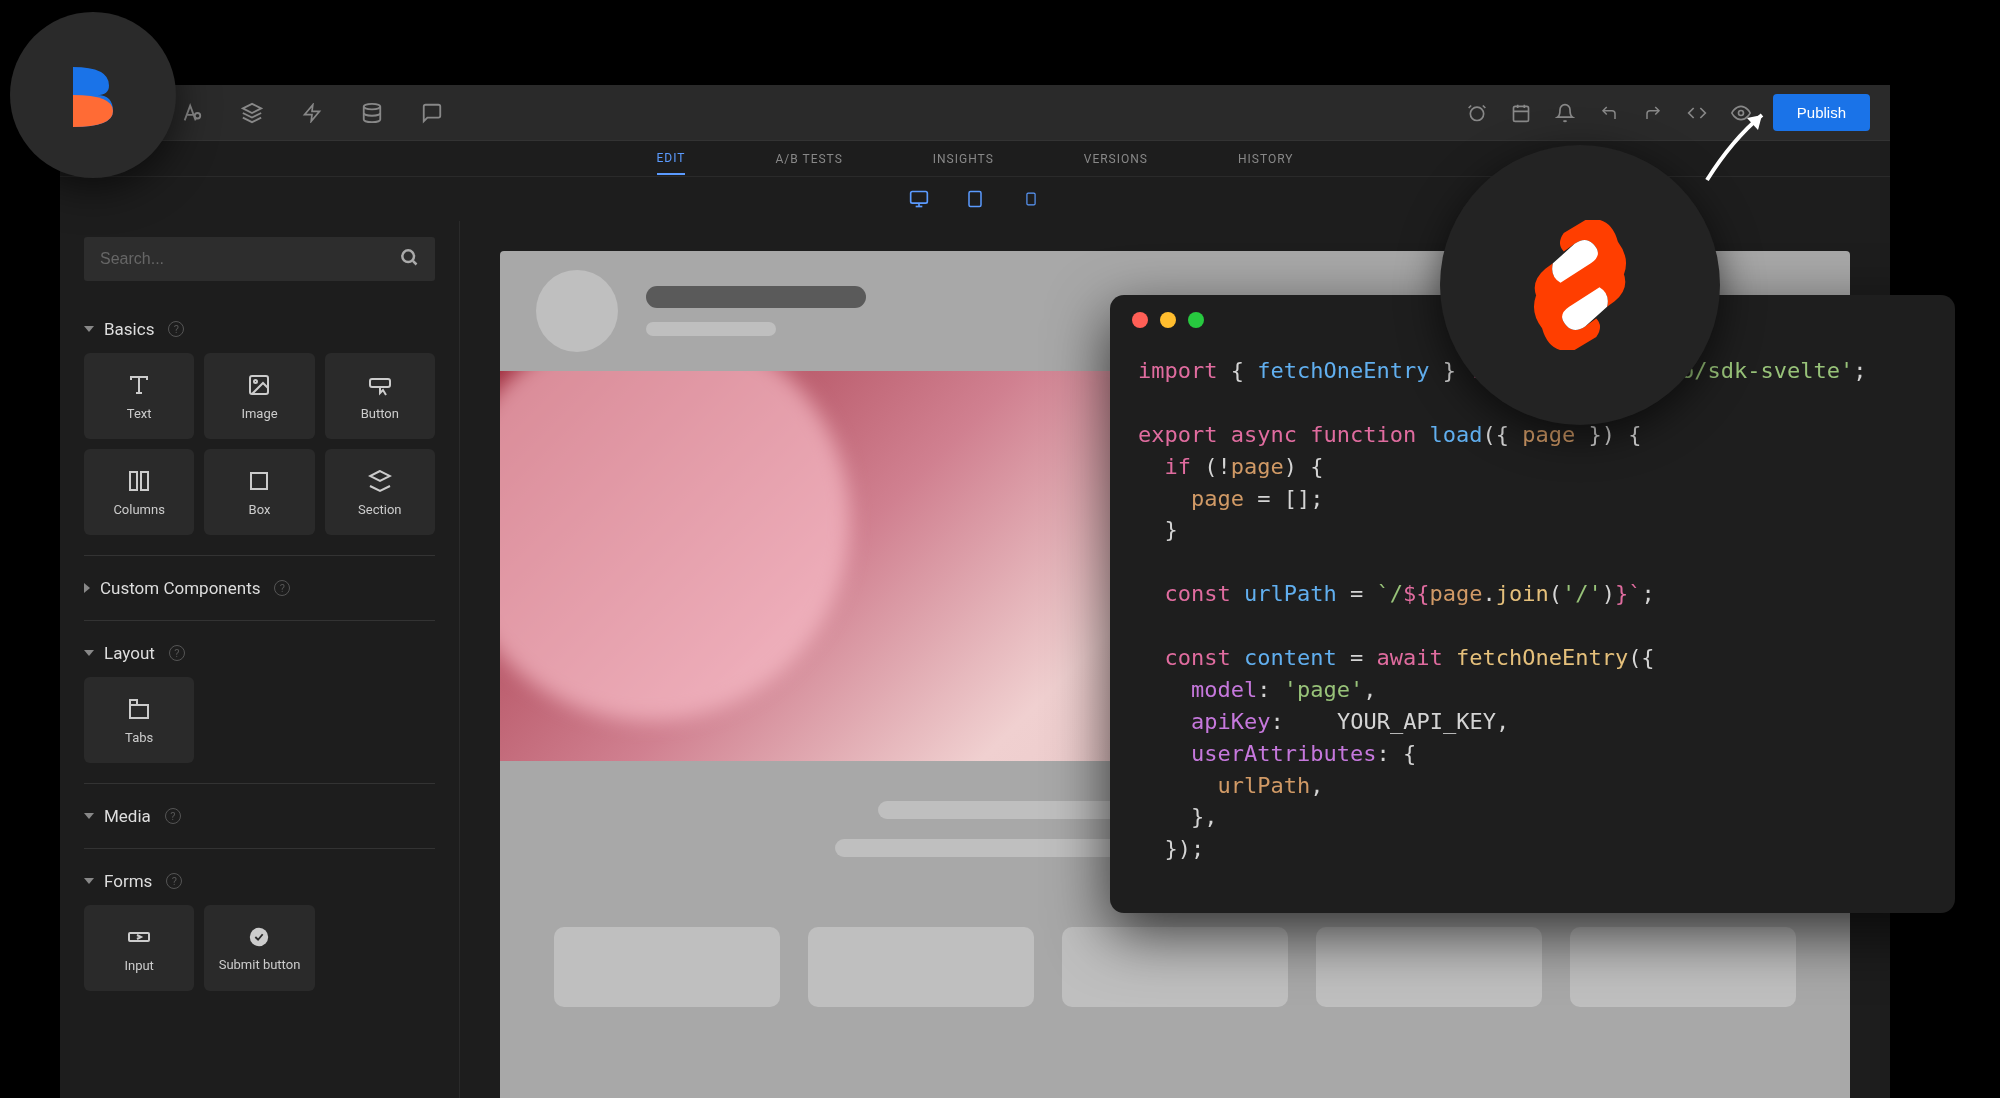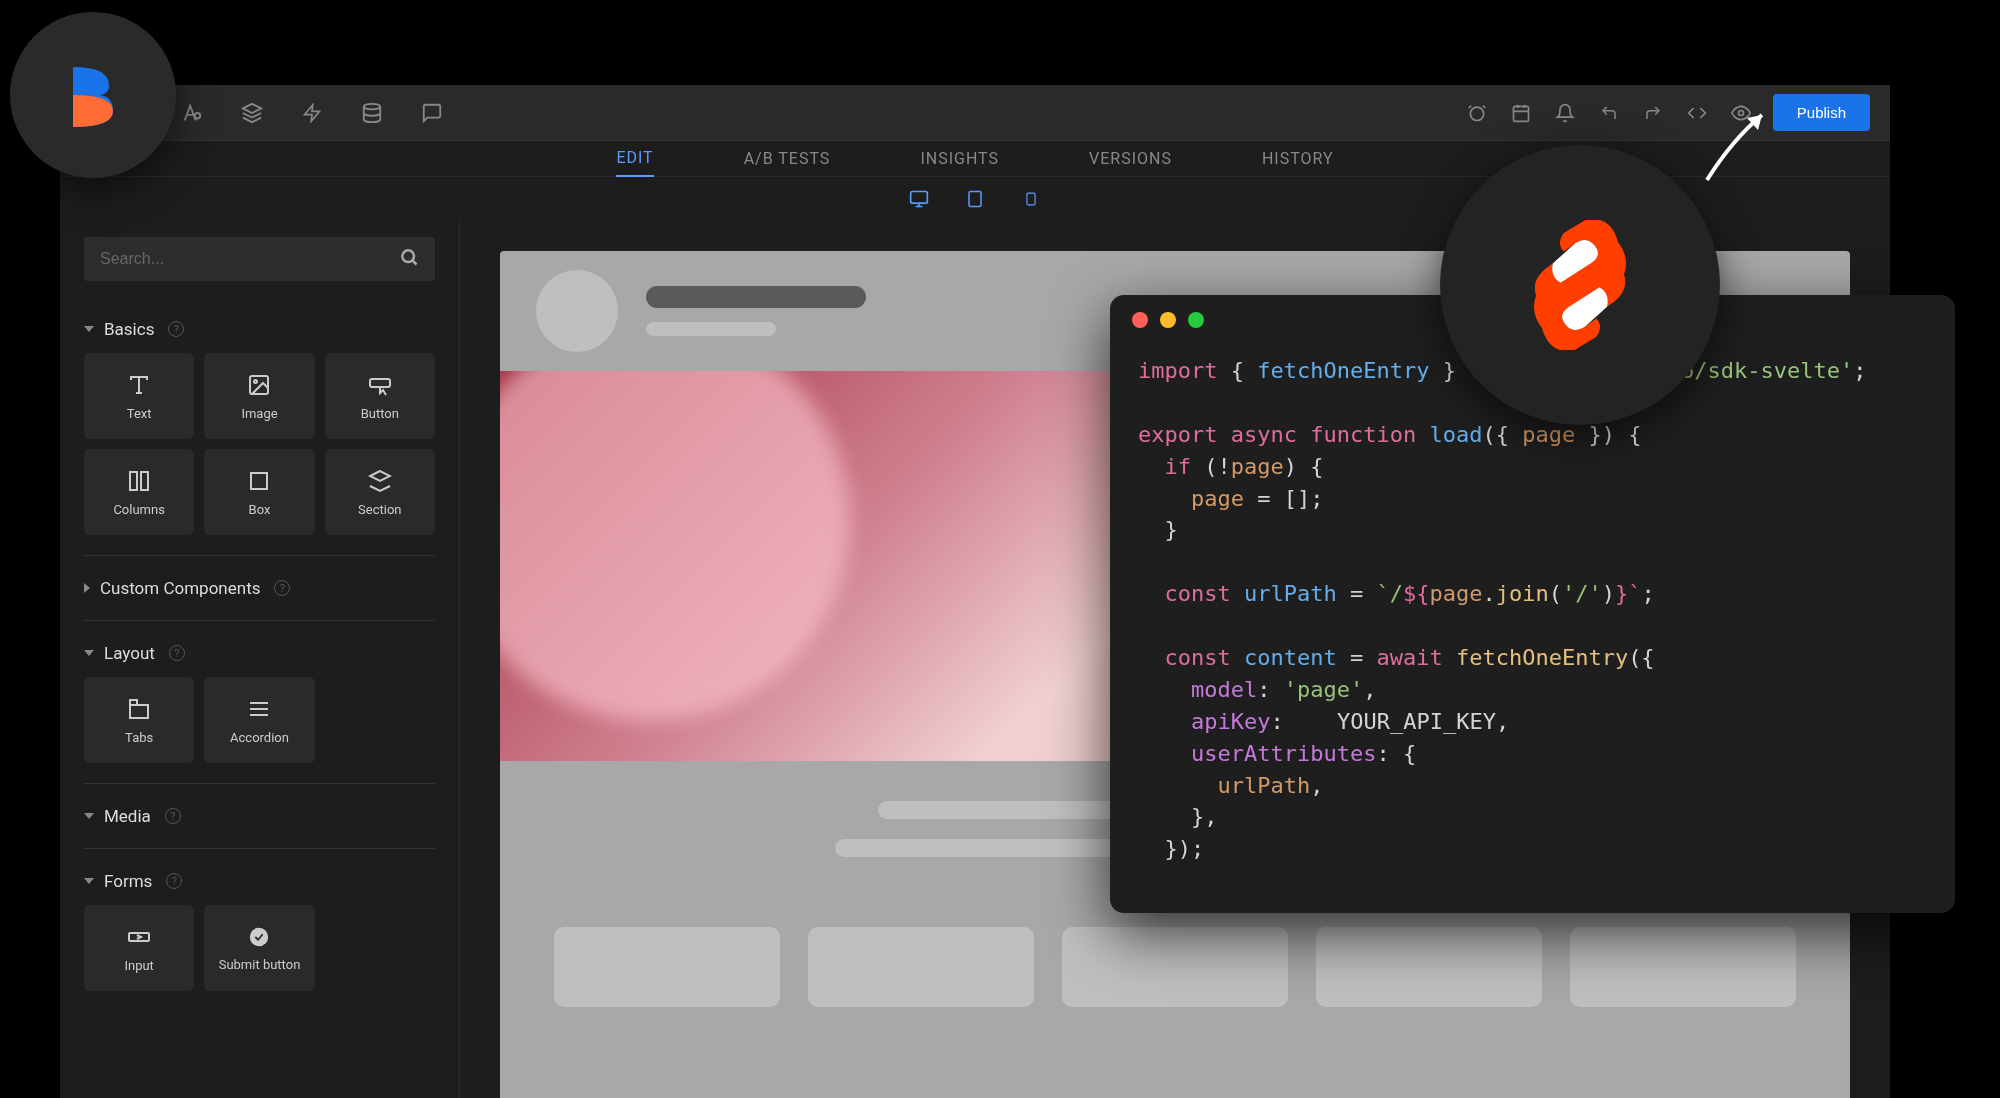--- a/index.html
+++ b/index.html
@@ -57,21 +57,21 @@
   .tabs-row {
     height: 36px;
     background: #1d1d1d;
     display: flex;
     align-items: center;
     justify-content: center;
     gap: 90px;
     border-bottom: 1px solid #2a2a2a;
   }
   .tab {
-    font-size: 16px;
+    font-size: 12px;
     letter-spacing: 1px;
     color: #888;
     cursor: pointer;
     padding: 8px 0;
   }
   .tab.active {
     color: #5b9bff;
     border-bottom: 2px solid #5b9bff;
   }
   
@@ -535,30 +535,20 @@
       <div class="component-grid">
         <div class="component-tile">
           <span class="tile-icon">
               <svg width="24" height="24" viewBox="0 0 24 24" fill="none" stroke="currentColor" stroke-width="2">
                 <rect x="3" y="8" width="18" height="13"></rect>
                 <path d="M3 8 L3 3 L10 3 L10 8"></path>
               </svg>
             </span>
           <span class="tile-label">Tabs</span>
         </div>
-        <div class="component-tile">
-          <span class="tile-icon">
-              <svg width="24" height="24" viewBox="0 0 24 24" fill="none" stroke="currentColor" stroke-width="2">
-                <line x1="3" y1="6" x2="21" y2="6"></line>
-                <line x1="3" y1="12" x2="21" y2="12"></line>
-                <line x1="3" y1="18" x2="21" y2="18"></line>
-              </svg>
-            </span>
-          <span class="tile-label">Accordion</span>
-        </div>
       </div>
 
       <div class="section-divider"></div>
       <div class="section-header">
         <span class="caret"></span>
         <span>Media</span>
         <span class="help-icon">?</span>
       </div>
 
       <div class="section-divider"></div>

